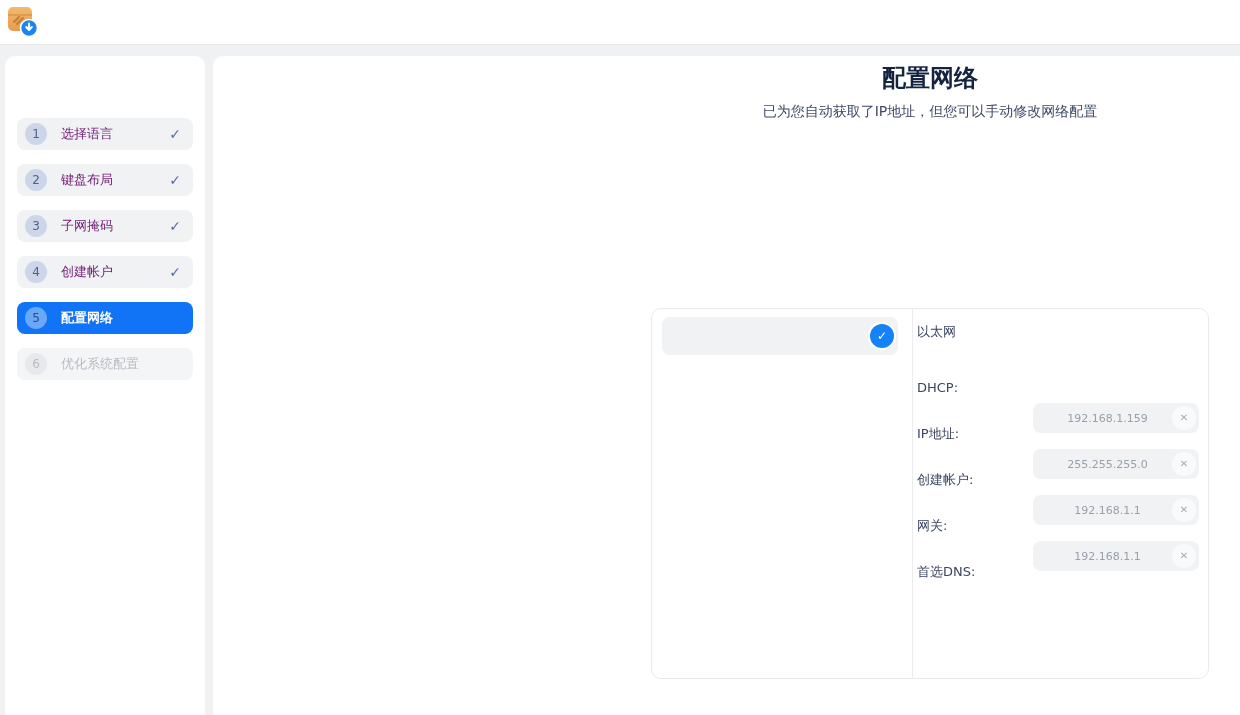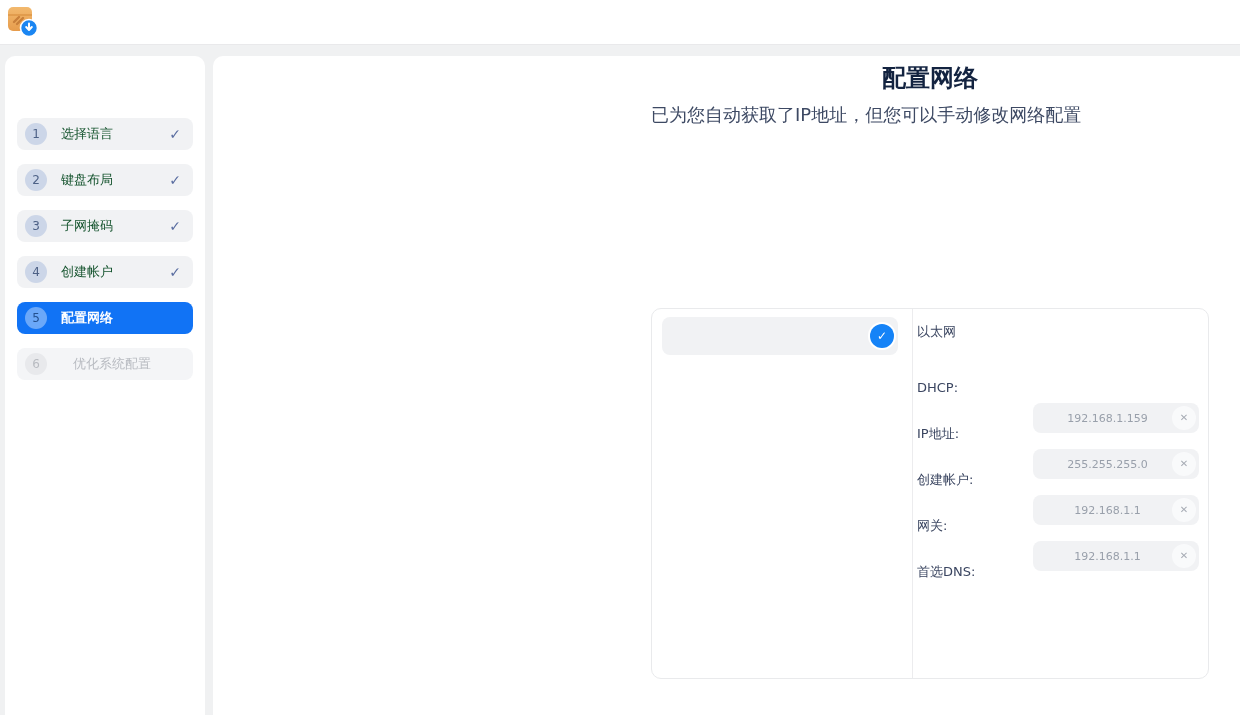--- a/index.html
+++ b/index.html
@@ -28,45 +28,45 @@
     position:relative; margin:0 12px 14px 12px; width:176px; height:32px;
     background:#f1f2f4; border-radius:8px; cursor:default;
   }
   .step-num {
     position:absolute; left:8px; top:5px; width:22px; height:22px;
     border-radius:50%; background:#ccd6e8; color:#4d6186;
     font-size:12px; line-height:22px; text-align:center;
   }
   .step-label {
     position:absolute; left:44px; top:0; line-height:32px;
-    font-size:13px; font-weight:500; color:#14532d;
+    font-size:13px; font-weight:500; color:#701a75;
   }
   .step-check {
     position:absolute; right:12px; top:0; line-height:32px;
     font-size:14px; font-weight:bold; color:#5a6da0;
   }
   .step.active { background:#1173f5; }
   .step.active .step-label { color:#ffffff; font-weight:700; }
   .step.active .step-num { background:rgba(255,255,255,0.38); color:#23508f; }
   .step.disabled { background:#f4f5f7; }
   .step.disabled .step-num { background:#e8e9ec; color:#b8bbc1; }
-  .step.disabled .step-label { color:#b8bbc1;margin-left:12px; }
+  .step.disabled .step-label { color:#b8bbc1; }
 
   
   .main {
     position:absolute; left:213px; top:56px; width:1027px; height:659px;
     background:#ffffff; border-radius:10px 0 0 0;
   }
   .page-title {
     position:absolute; left:438px; top:6px; width:558px;
     text-align:center; font-size:24px; font-weight:700; color:#132340;
   }
   .page-subtitle {
     position:absolute; left:438px; top:47px; width:558px;
-    text-align:left; font-size:18px; color:#3d4963;
+    text-align:center; font-size:14px; color:#3d4963;
   }
 
   
   .net-panel {
     position:absolute; left:438px; top:252px; width:558px; height:371px;
     background:#ffffff; border:1px solid #e9eaec; border-radius:10px;
   }
   .iface-list {
     position:absolute; left:0; top:0; width:261px; height:369px;
     border-right:1px solid #ececee;

